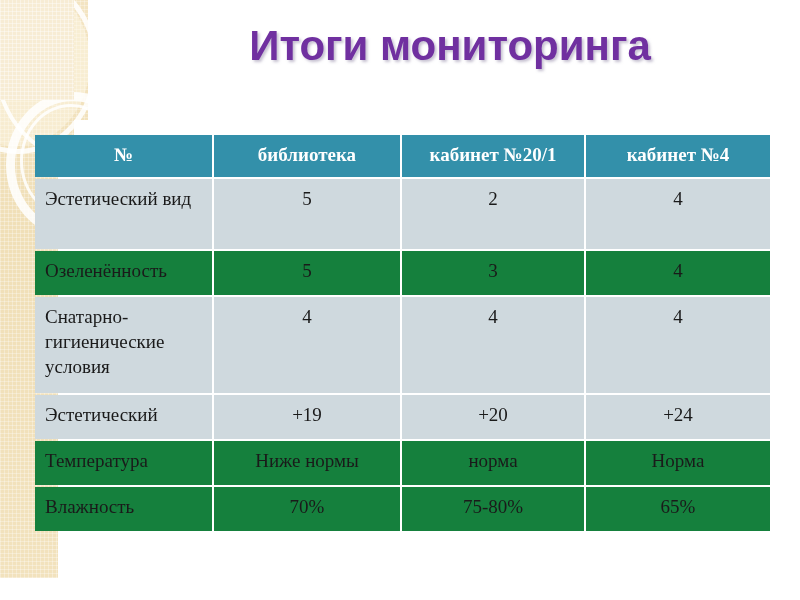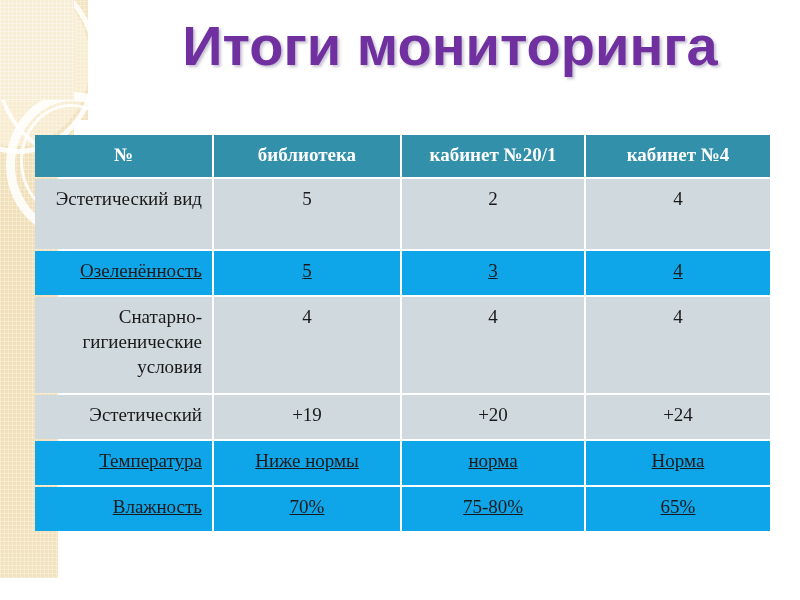--- a/index.html
+++ b/index.html
@@ -97,21 +97,21 @@
 
   
   .title {
     position: absolute;
     left: 120px;
     top: 18px;
     width: 660px;
     text-align: center;
     font-family: "Liberation Sans", "DejaVu Sans", sans-serif;
     font-weight: bold;
-    font-size: 56px;
+    font-size: 42px;
     line-height: 56px;
     color: #7030a0;
     letter-spacing: 0px;
     text-shadow: 2px 2px 3px rgba(150,140,170,0.55);
     white-space: nowrap;
   }
 
   
   .table-wrap {
     position: absolute;
@@ -145,24 +145,24 @@
 
   table.monitoring tbody td {
     font-size: 19px;
     color: #1a1a1a;
     border: none;
     vertical-align: top;
     padding: 7px 10px 7px 10px;
     line-height: 25px;
   }
   table.monitoring tbody tr.odd td  { background: #cfd9de; }
-  table.monitoring tbody tr.even td { background: #0ea5e9; text-decoration: underline; }
+  table.monitoring tbody tr.even td { background: #15803d; }
 
   td.label-cell {
-    text-align: right;
+    text-align: left;
     padding-left: 9px;
   }
   td.value-cell {
     text-align: center;
   }
 
   
   tr.r-tall td  { height: 56px; }
   tr.r-xtall td { height: 82px; margin-left: 22px; }
   tr.r-norm td  { height: 30px; }

